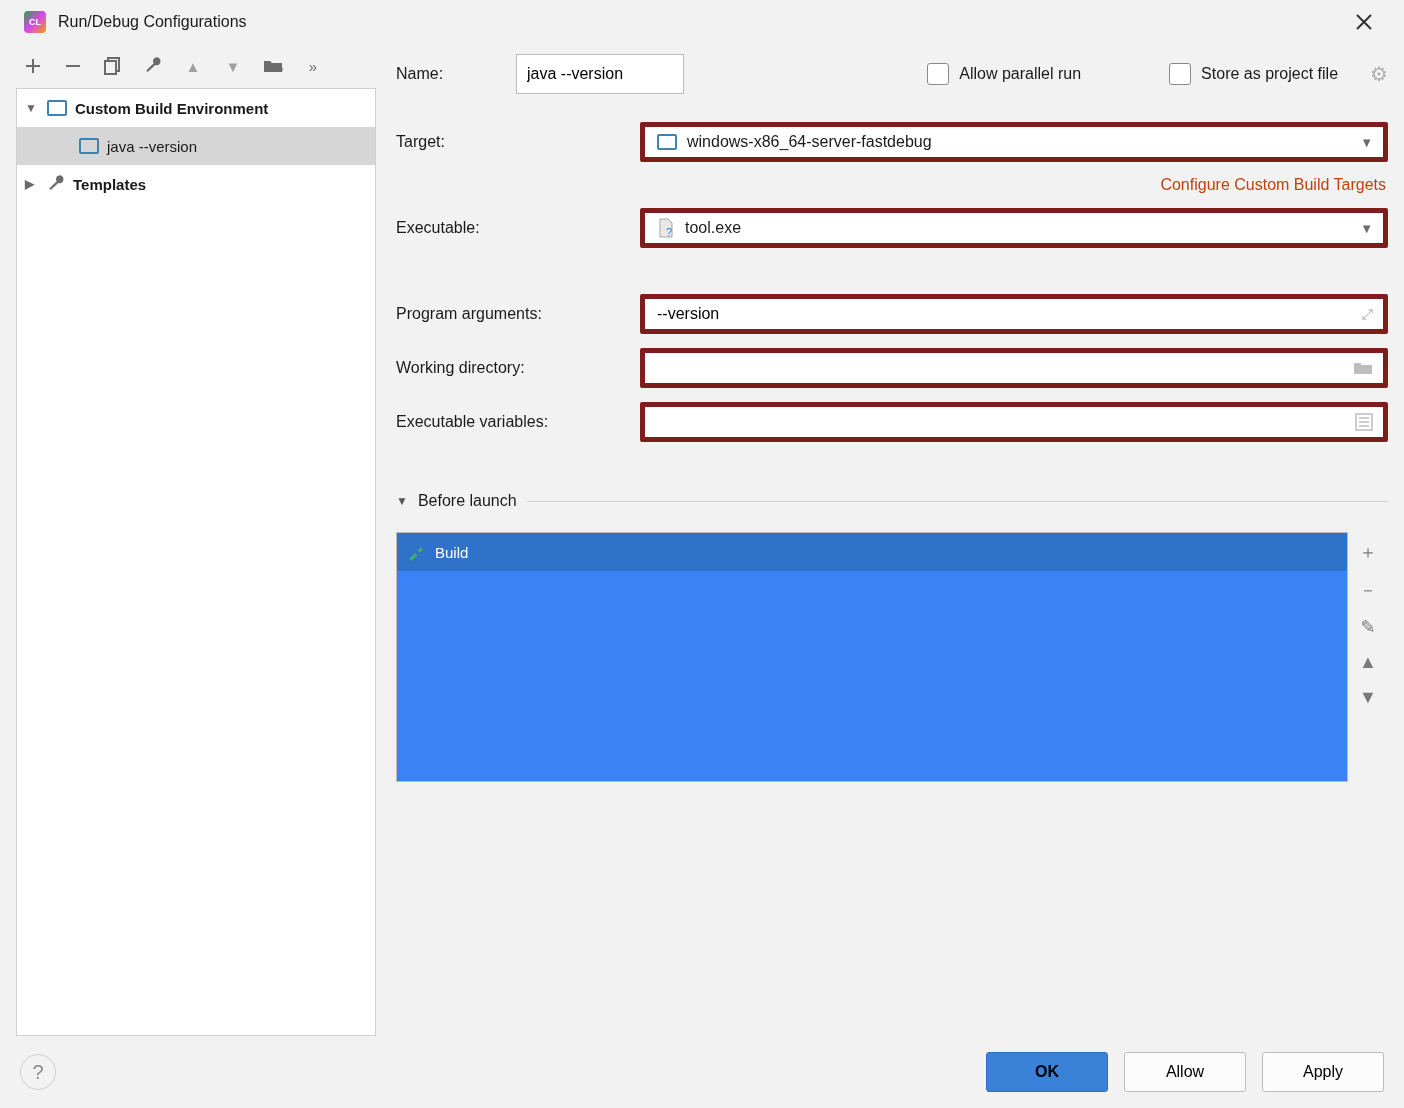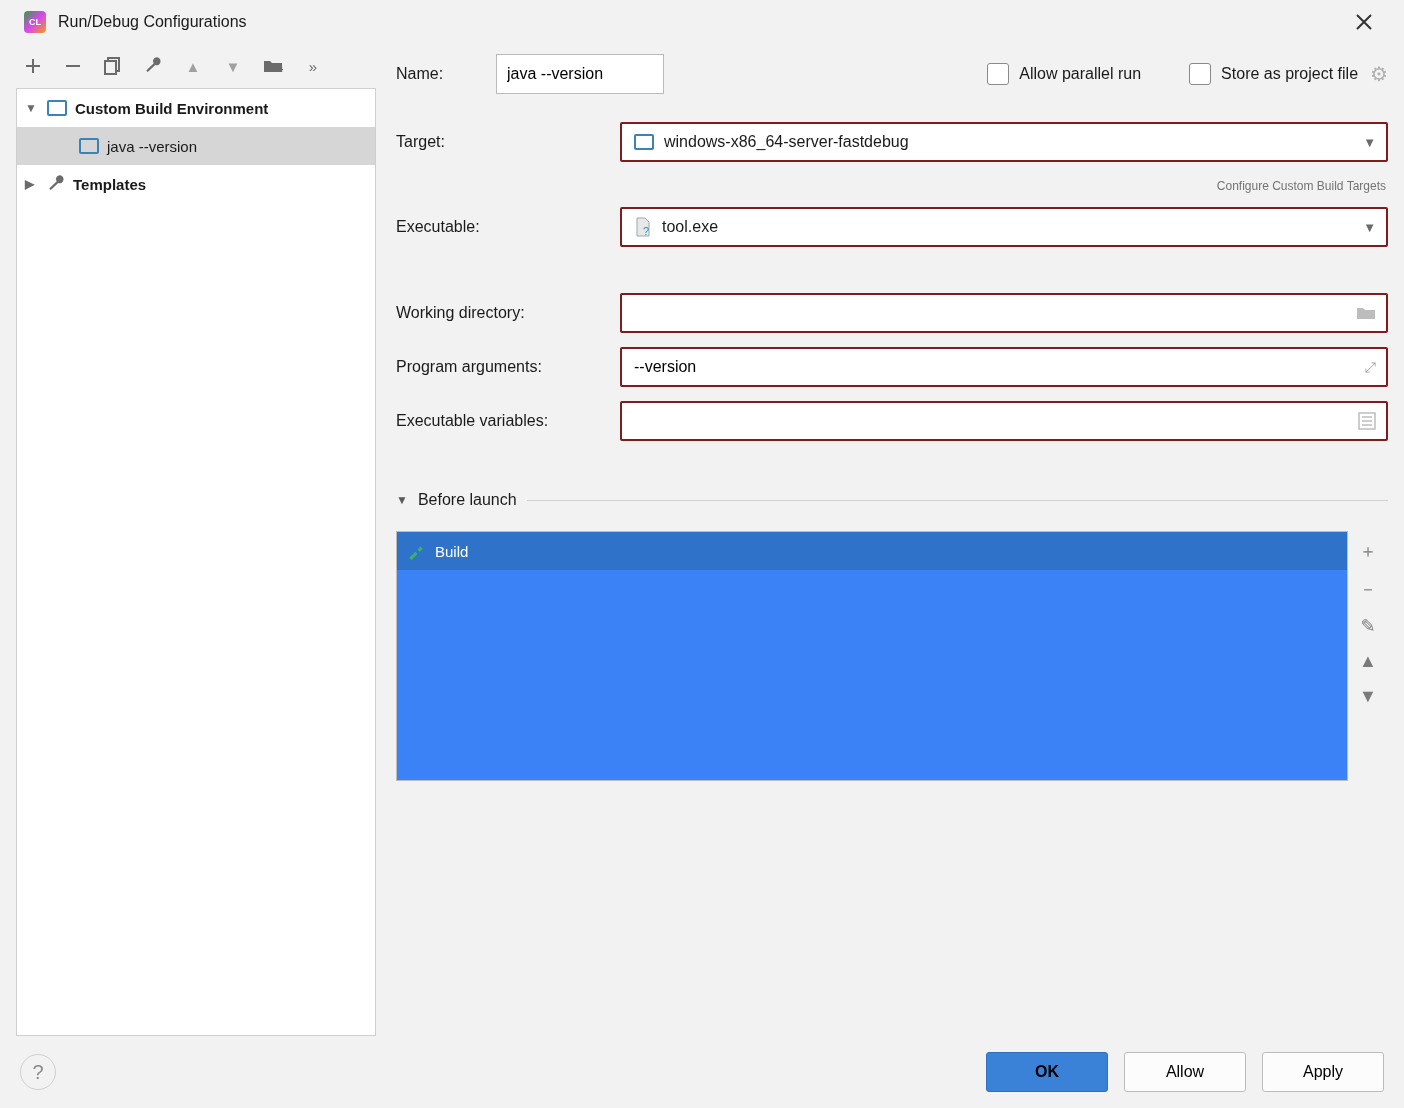--- a/index.html
+++ b/index.html
@@ -108,27 +108,27 @@
     flex:1;
     display:flex;
     flex-direction:column;
     gap: 14px;
     padding-top: 10px;
   }
   .row {
     display:flex;
     align-items:center;
     min-height:40px;
-    gap: 12px;
+    gap: 32px;
   }
   .lbl { width: 212px; font-size:16px; }
   .field, .select {
     flex:1;
     height:40px;
-    border:2px solid #7f1d1d;
+    border:5px solid #7f1d1d;
     background:#fff;
     border-radius:2px;
     display:flex;
     align-items:center;
     padding:0 12px;
     font-size:16px;
     gap:10px;
     position:relative;
   }
   .field input, .name-input{
@@ -136,21 +136,21 @@
     font-family:inherit;background:transparent;
   }
   .name-field{width:168px;height:40px;border:1px solid #bcbcbc;background:#fff;padding:0 10px;display:flex;align-items:center;}
   .mono{font-family:"Consolas","Courier New",monospace;}
   .chev, .trail-icon{
     position:absolute;right:10px;color:#6b6b6b;font-size:13px;
   }
   .trail-folder{position:absolute;right:10px;color:#9e9e9e;}
   .trail-list{position:absolute;right:10px;color:#9e9e9e;}
   .expand-ic{position:absolute;right:10px;color:#9e9e9e;font-size:14px;}
-  .link { color:#737373; font-size:12px; text-align:center; cursor:pointer; }
+  .link { color:#c2410c; font-size:16px; text-align:center; cursor:pointer; }
   .chk {
     display:flex;align-items:center;gap:10px;cursor:pointer;font-size:16px;
   }
   .chkbox{
     width:22px;height:22px;border:1.5px solid #8a8a8a;border-radius:3px;background:#fff;display:flex;align-items:center;justify-content:center;
   }
   .chkbox.checked{background:#1e7bd6;border-color:#1e7bd6;}
   .chkbox.checked::after{content:"✓";color:#fff;font-size:15px;font-weight:700;}
   .gear {color:#b0b0b0;font-size:20px;}
 
@@ -302,36 +302,36 @@
             </svg>
           </span>
         <span>tool.exe</span>
         <span class="chev">▼</span>
       </div>
     </div>
 
     <div style="height:18px"></div>
 
     <div class="row">
+      <div class="lbl">Program arguments:</div>
+      <div class="field">
+        <input class="mono" value="--version" style="">
+        <span class="expand-ic">⤢</span>
+      </div>
+    </div>
+
+    <div class="row">
       <div class="lbl">Working directory:</div>
       <div class="field">
         <input value="" style="">
         <span class="trail-folder">
             <svg width="20" height="16">
               <path d="M1 3h6l2 2h10v9H1z" fill="#bdbdbd"></path>
             </svg>
           </span>
-      </div>
-    </div>
-
-    <div class="row">
-      <div class="lbl">Program arguments:</div>
-      <div class="field">
-        <input class="mono" value="--version" style="">
-        <span class="expand-ic">⤢</span>
       </div>
     </div>
 
     <div class="row">
       <div class="lbl">Executable variables:</div>
       <div class="field">
         <input value="" style="">
         <span class="trail-list">
             <svg width="18" height="18">
               <rect x="1" y="1" width="16" height="16" fill="none" stroke="#bdbdbd" stroke-width="1.5"></rect>

